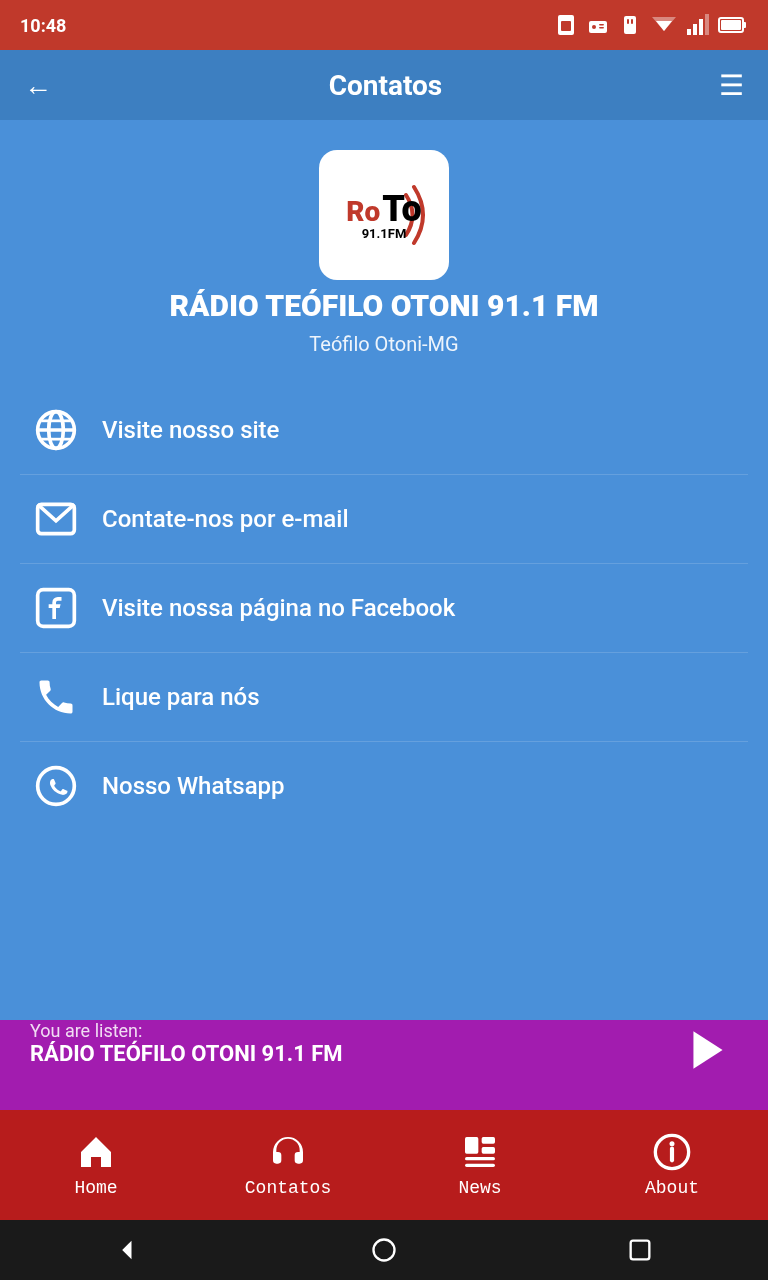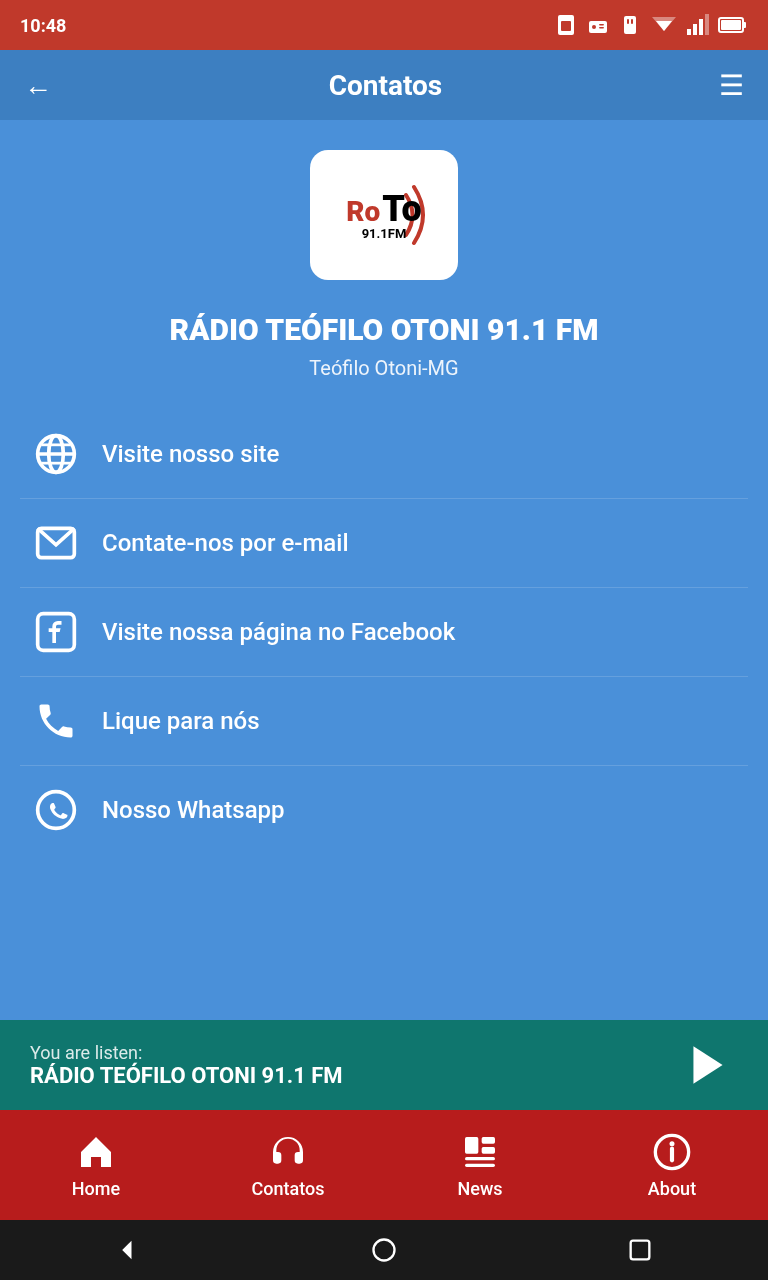--- a/index.html
+++ b/index.html
@@ -67,26 +67,26 @@
       flex-direction: column;
       align-items: center;
       padding: 30px 20px 20px;
       overflow: hidden;
     }
 
     
     .logo-container {
       background: white;
       border-radius: 18px;
-      width: 148px;
+      width: 130px;
       height: 130px;
       display: flex;
       align-items: center;
       justify-content: center;
-      margin-bottom: 32px;
+      margin-bottom: 8px;
       flex-shrink: 0;
     }
     .logo-inner {
       text-align: center;
       line-height: 1;
     }
 
     
     .radio-name {
       color: white;
@@ -135,24 +135,24 @@
       height: 44px;
     }
     .contact-label {
       color: white;
       font-size: 24px;
       font-weight: 500;
     }
 
     
     .player-bar {
-      background: #0f766e;
+      background: #a21caf;
       height: 90px;
       display: flex;
-      align-items: center;
+      align-items: flex-start;
       justify-content: space-between;
       padding: 0 30px;
       flex-shrink: 0;
     }
     .player-info {
       display: flex;
       flex-direction: column;
     }
     .player-listening {
       color: rgba(255,255,255,0.85);
@@ -187,20 +187,21 @@
       flex-shrink: 0;
     }
     .nav-item {
       display: flex;
       flex-direction: column;
       align-items: center;
       gap: 6px;
       cursor: pointer;
       flex: 1;
       padding: 10px 0;
+      font-family: Liberation Mono, monospace;
     }
     .nav-item svg {
       fill: white;
       width: 40px;
       height: 40px;
     }
     .nav-item-label {
       color: white;
       font-size: 18px;
       font-weight: 500;

